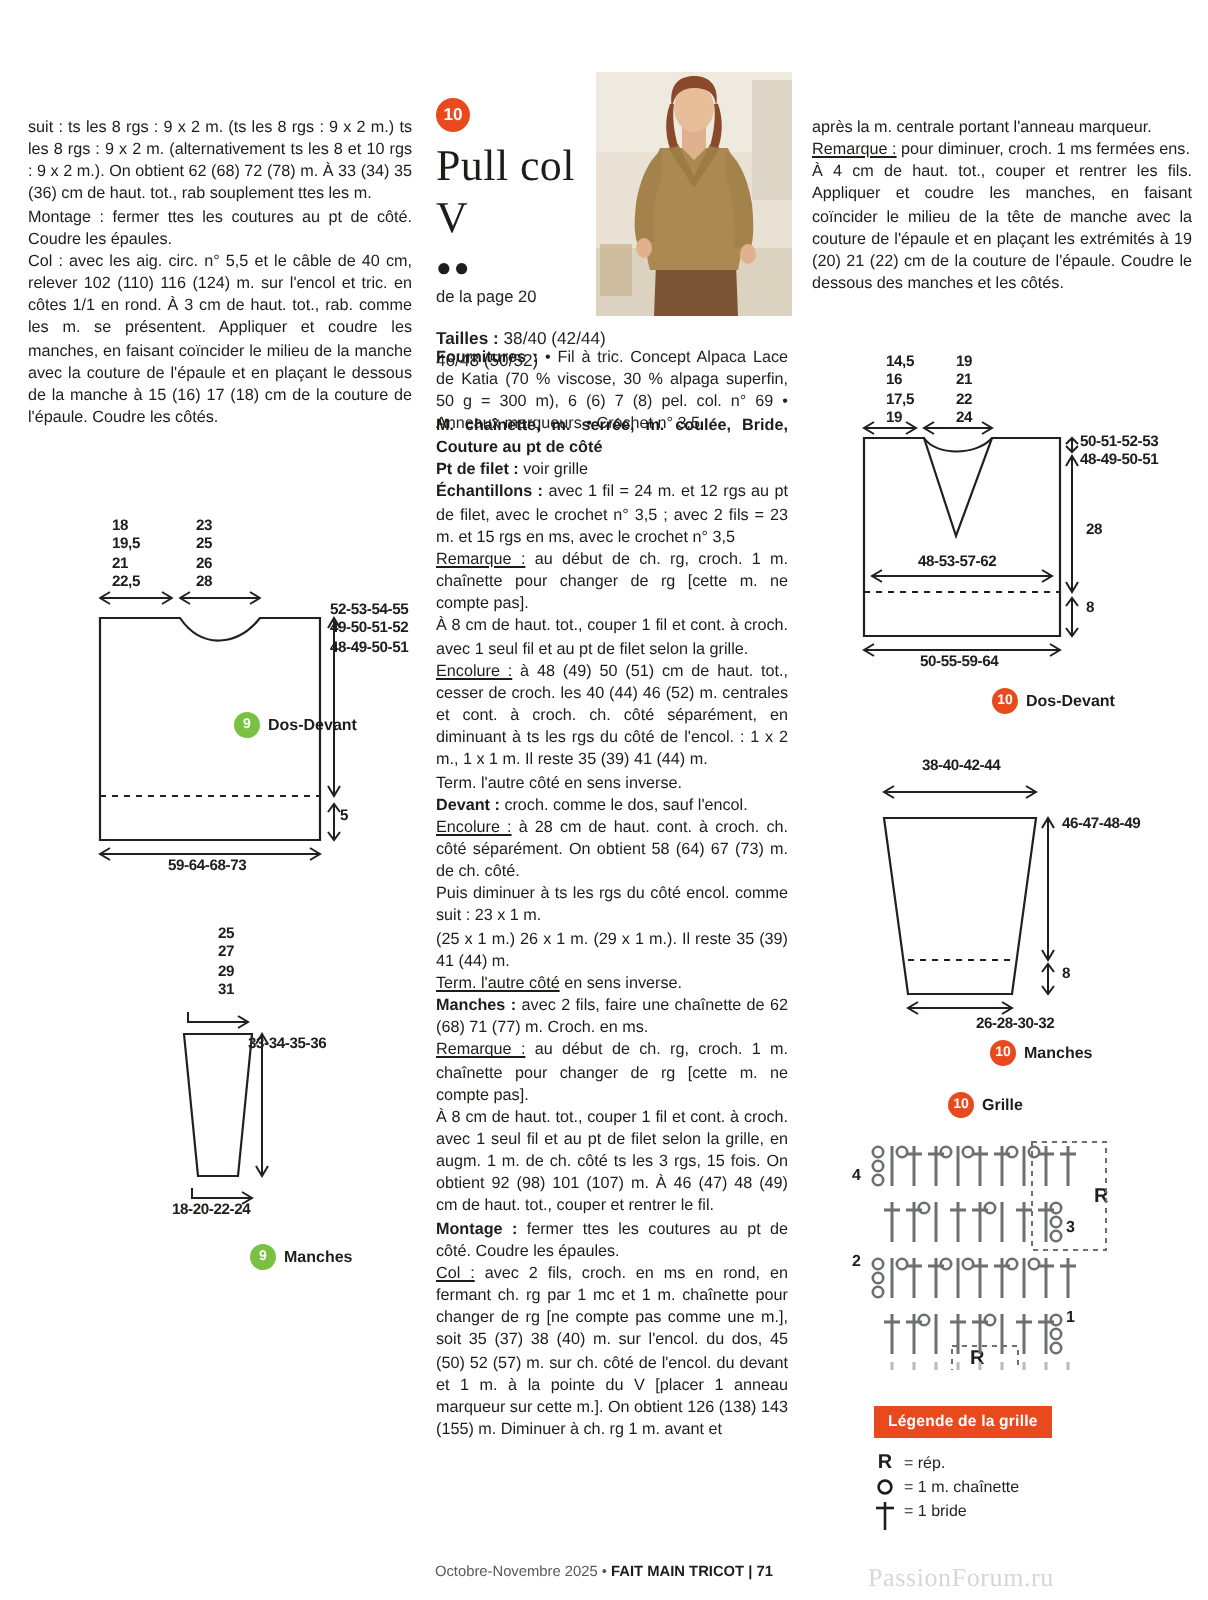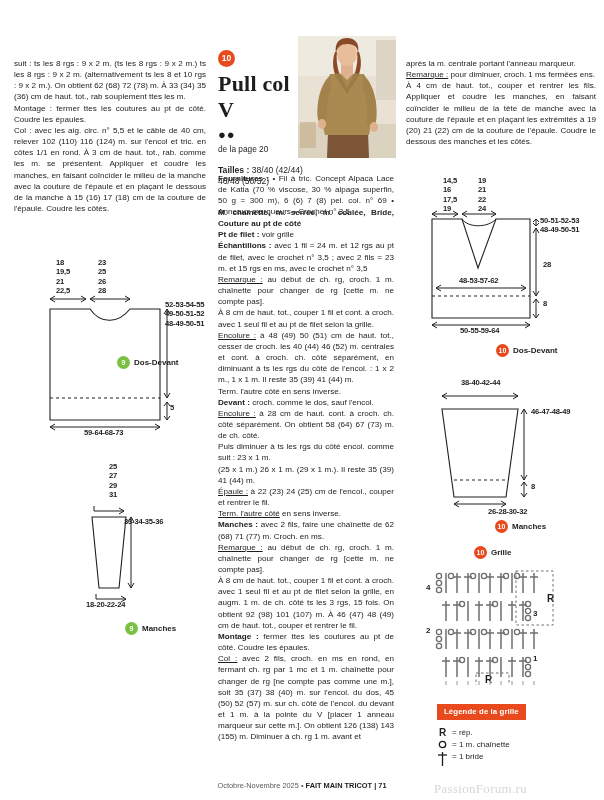--- a/index.html
+++ b/index.html
@@ -35,21 +35,21 @@
     display: inline-flex; align-items: center; justify-content: center;
     width: 17px; height: 17px; border-radius: 50%;
     background: #e8491d; color: #fff;
     font-size: 8.6px; font-weight: bold; line-height: 1;
   }
   .badge.sm { width: 13px; height: 13px; font-size: 7px; }
   .badge.green { background: #7ac143; }
 
   .title-pull {
     font-family: "Liberation Serif", serif;
-    font-size: 22px; font-weight: bold; letter-spacing: .2px;
+    font-size: 22px; font-weight: normal; letter-spacing: .2px;
     margin-top: 4px; color: #1d1d1b;
   }
   .dots { font-size: 13px; letter-spacing: 1px; margin-top: 5px; line-height: 1; color:#1d1d1b;}
   .de-la-page { font-size: 8.3px; margin-top: 3px; }
   .tailles { font-size: 8.6px; margin-top: 11px; line-height: 11.5px; }
   .fournitures { font-size: 8.1px; line-height: 11.15px; margin-top: 12px; text-align: justify; }
 
   
   .photo {
     position: absolute; left: 298px; top: 36px; width: 98px; height: 122px;
@@ -219,21 +219,20 @@
       <p><span class="b">Pt de filet :</span> <span>voir grille</span></p>
       <p><span class="b">Échantillons :</span> <span>avec 1 fil = 24 m. et 12 rgs au pt de filet, avec le crochet n° 3,5 ; avec 2 fils = 23 m. et 15 rgs en ms, avec le crochet n° 3,5</span></p>
       <p><span class="u">Remarque :</span> <span>au début de ch. rg, croch. 1 m. chaînette pour changer de rg [cette m. ne compte pas].</span></p>
       <p>À 8 cm de haut. tot., couper 1 fil et cont. à croch. avec 1 seul fil et au pt de filet selon la grille.</p>
       <p><span class="u">Encolure :</span> <span>à 48 (49) 50 (51) cm de haut. tot., cesser de croch. les 40 (44) 46 (52) m. centrales et cont. à croch. ch. côté séparément, en diminuant à ts les rgs du côté de l'encol. : 1 x 2 m., 1 x 1 m. Il reste 35 (39) 41 (44) m.</span></p>
       <p>Term. l'autre côté en sens inverse.</p>
       <p><span class="b">Devant :</span> <span>croch. comme le dos, sauf l'encol.</span></p>
       <p><span class="u">Encolure :</span> <span>à 28 cm de haut. cont. à croch. ch. côté séparément. On obtient 58 (64) 67 (73) m. de ch. côté.</span></p>
       <p>Puis diminuer à ts les rgs du côté encol. comme suit : 23 x 1 m.</p>
       <p>(25 x 1 m.) 26 x 1 m. (29 x 1 m.). Il reste 35 (39) 41 (44) m.</p>
-      <p><span class="u">Épaule :</span> <span>à 22 (23) 24 (25) cm de l'encol., couper et rentrer le fil.</span></p>
       <p><span class="u b">Term. l'autre côté</span> <span>en sens inverse.</span></p>
       <p><span class="b">Manches :</span> <span>avec 2 fils, faire une chaînette de 62 (68) 71 (77) m. Croch. en ms.</span></p>
       <p><span class="u">Remarque :</span> <span>au début de ch. rg, croch. 1 m. chaînette pour changer de rg [cette m. ne compte pas].</span></p>
       <p>À 8 cm de haut. tot., couper 1 fil et cont. à croch. avec 1 seul fil et au pt de filet selon la grille, en augm. 1 m. de ch. côté ts les 3 rgs, 15 fois. On obtient 92 (98) 101 (107) m. À 46 (47) 48 (49) cm de haut. tot., couper et rentrer le fil.</p>
       <p><span class="b">Montage :</span> <span>fermer ttes les coutures au pt de côté. Coudre les épaules.</span></p>
       <p><span class="u">Col :</span> <span>avec 2 fils, croch. en ms en rond, en fermant ch. rg par 1 mc et 1 m. chaînette pour changer de rg [ne compte pas comme une m.], soit 35 (37) 38 (40) m. sur l'encol. du dos, 45 (50) 52 (57) m. sur ch. côté de l'encol. du devant et 1 m. à la pointe du V [placer 1 anneau marqueur sur cette m.]. On obtient 126 (138) 143 (155) m. Diminuer à ch. rg 1 m. avant et</span></p>
     </div>
   </div>
 
   <div class="photo">

